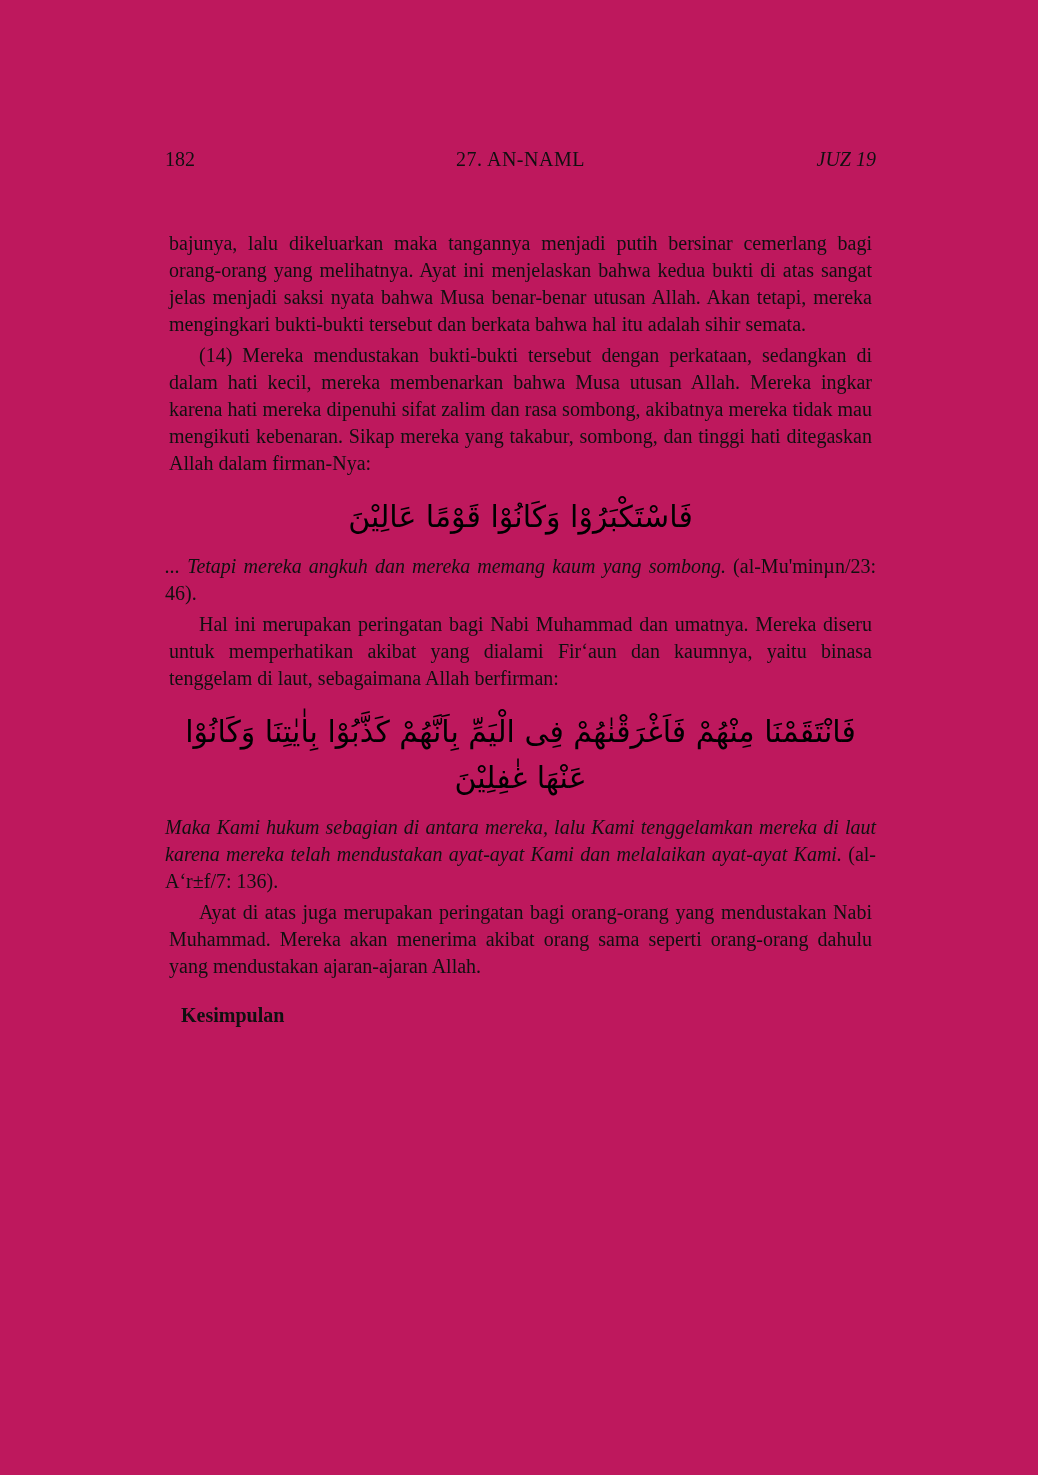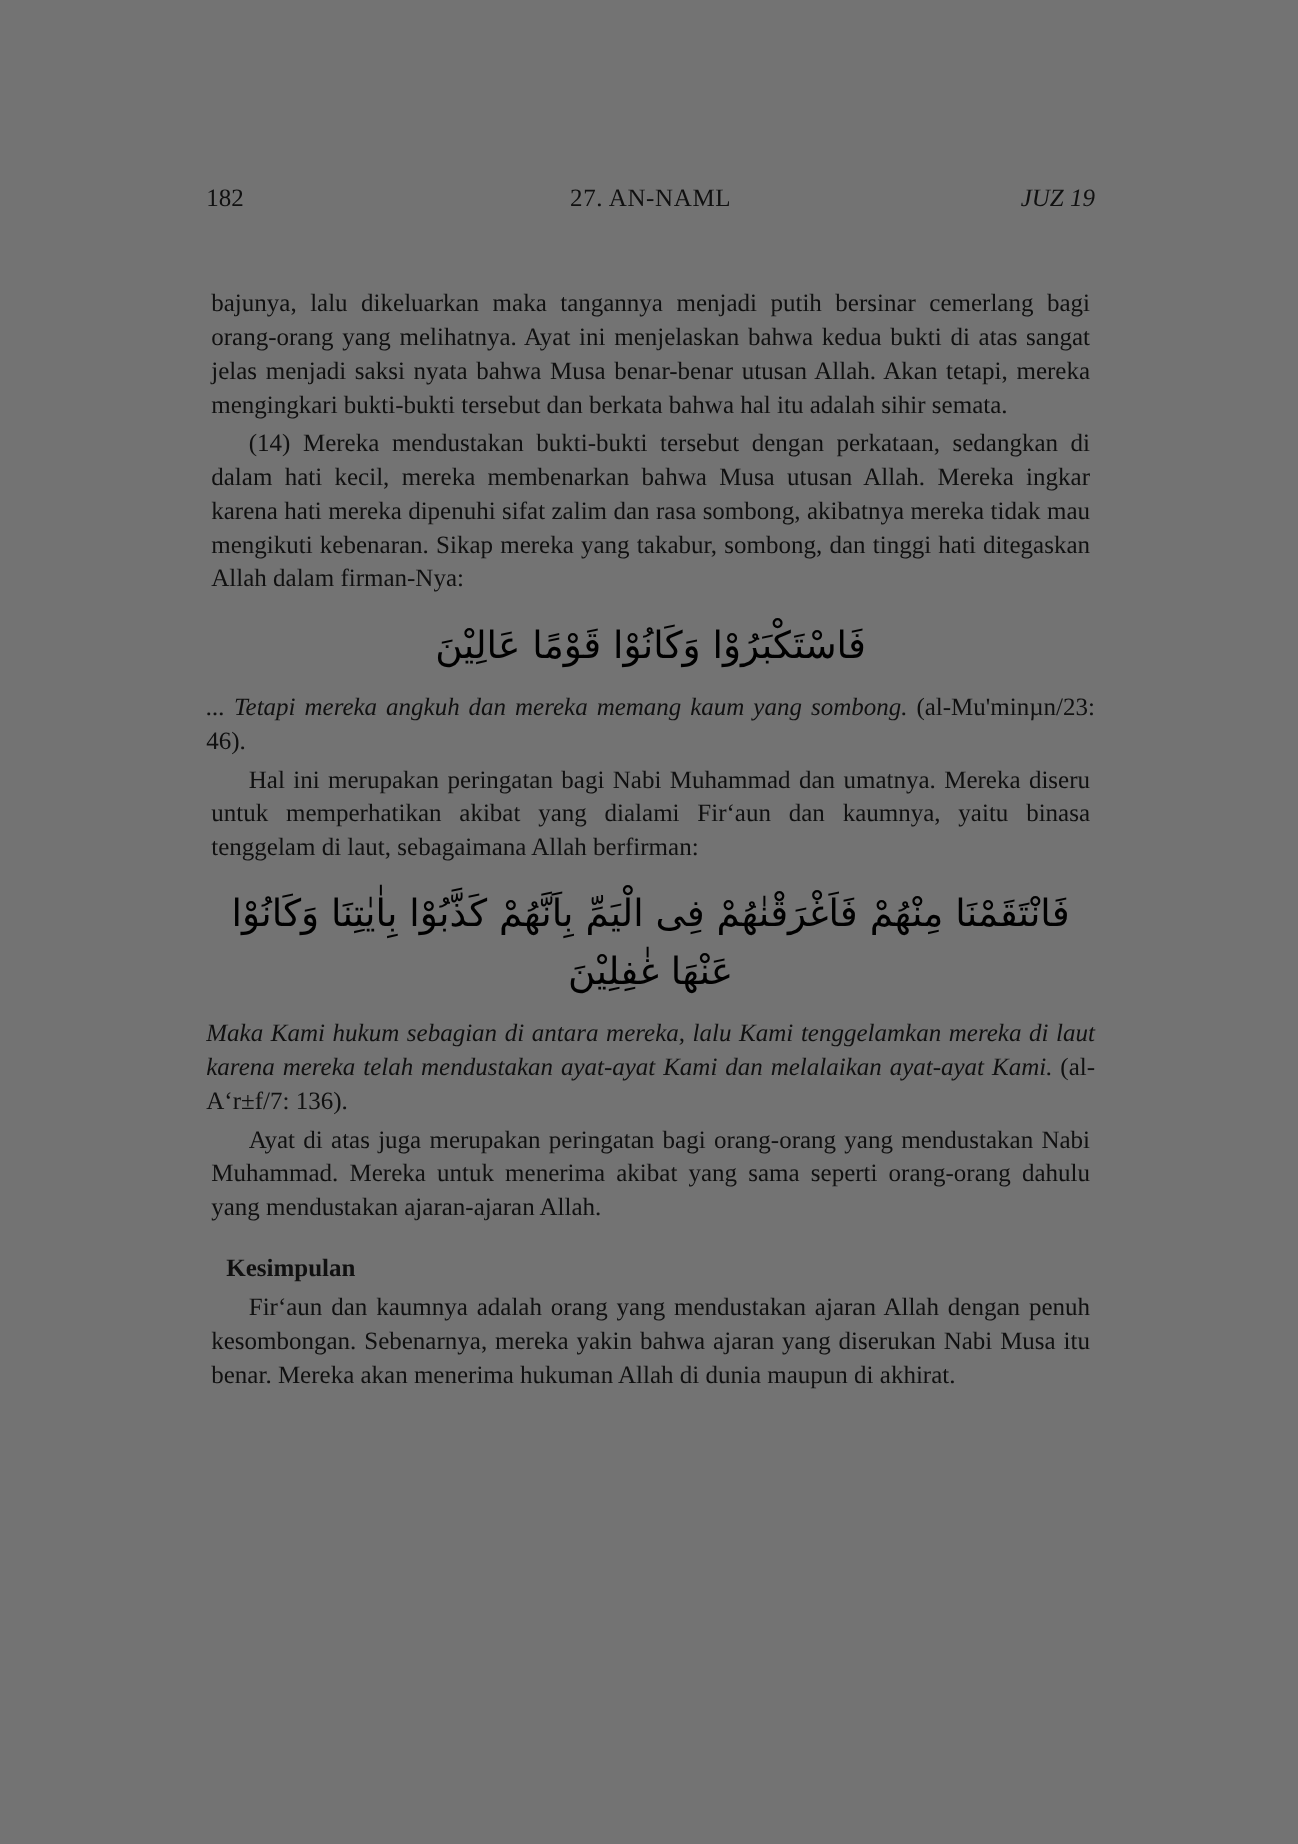--- a/index.html
+++ b/index.html
@@ -4,21 +4,21 @@
 <style>
   html, body {
     margin: 0;
     padding: 0;
     background: #ffffff;
   }
   .page {
     position: relative;
     width: 1038px;
     height: 1475px;
-    background: #737373;
+    background: #be185d;
     box-sizing: border-box;
     padding: 146px 162px 40px 165px;
     font-family: "Liberation Serif", serif;
     font-size: 20px;
     line-height: 27px;
     color: #101010;
     overflow: hidden;
   }
   .running-head {
     display: grid;
@@ -80,19 +80,18 @@
   <div class="arabic-verse">فَاسْتَكْبَرُوْا وَكَانُوْا قَوْمًا عَالِيْنَ</div>
 
   <p class="translation"><span class="ital">... Tetapi mereka angkuh dan mereka memang kaum yang sombong.</span><span class="ref"> (al-Mu'minµn/23: 46).</span></p>
 
   <p class="body-par indent gap-top">Hal ini merupakan peringatan bagi Nabi Muhammad dan umatnya. Mereka diseru untuk memperhatikan akibat yang dialami Fir‘aun dan kaumnya, yaitu binasa tenggelam di laut, sebagaimana Allah berfirman:</p>
 
   <div class="arabic-verse">فَانْتَقَمْنَا مِنْهُمْ فَاَغْرَقْنٰهُمْ فِى الْيَمِّ بِاَنَّهُمْ كَذَّبُوْا بِاٰيٰتِنَا وَكَانُوْا عَنْهَا غٰفِلِيْنَ</div>
 
   <p class="translation"><span class="ital">Maka Kami hukum sebagian di antara mereka, lalu Kami tenggelamkan mereka di laut karena mereka telah mendustakan ayat-ayat Kami dan melalaikan ayat-ayat Kami.</span><span class="ref"> (al-A‘r±f/7: 136).</span></p>
 
-  <p class="body-par indent gap-top">Ayat di atas juga merupakan peringatan bagi orang-orang yang mendustakan Nabi Muhammad. Mereka untuk menerima akibat yang sama seperti orang-orang dahulu yang mendustakan ajaran-ajaran Allah.</p>
+  <p class="body-par indent gap-top">Ayat di atas juga merupakan peringatan bagi orang-orang yang mendustakan Nabi Muhammad. Mereka akan menerima akibat orang sama seperti orang-orang dahulu yang mendustakan ajaran-ajaran Allah.</p>
 
   <h3 class="section-heading">Kesimpulan</h3>
 
-  <p class="body-par indent">Fir‘aun dan kaumnya adalah orang yang mendustakan ajaran Allah dengan penuh kesombongan. Sebenarnya, mereka yakin bahwa ajaran yang diserukan Nabi Musa itu benar. Mereka akan menerima hukuman Allah di dunia maupun di akhirat.</p>
 
 </div>
 
 </body></html>

